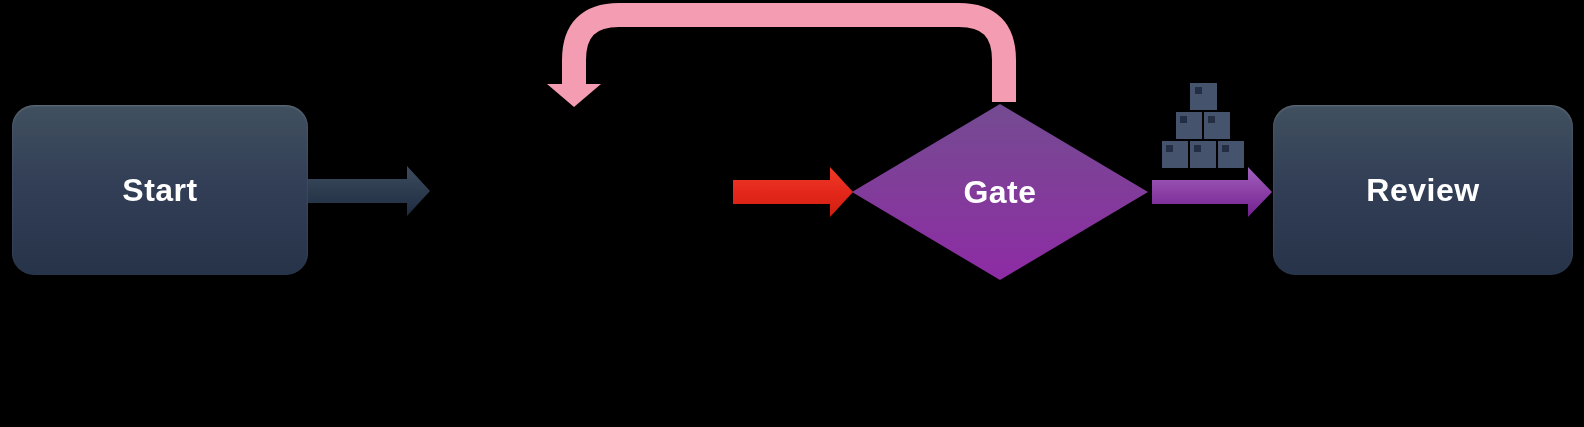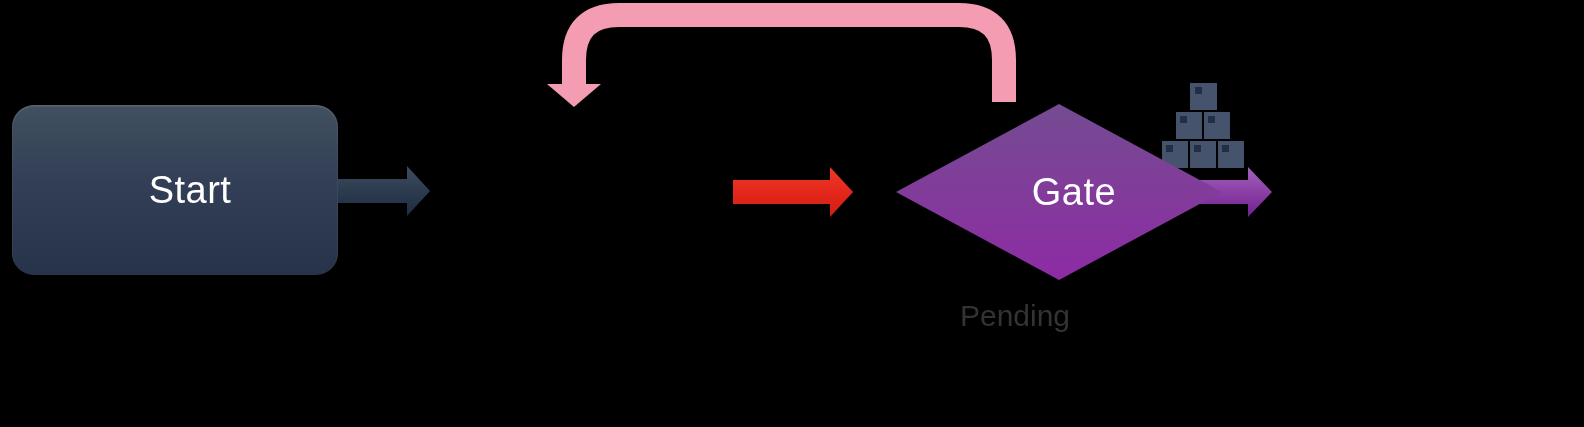--- a/index.html
+++ b/index.html
@@ -19,44 +19,43 @@
     position: absolute;
     left: 0;
     top: 0;
   }
   .node {
     position: absolute;
     display: flex;
     align-items: center;
     justify-content: center;
     color: #ffffff;
-    font-size: 38px;
-    font-weight: 400;
+    font-size: 32px;
+    font-weight: 700;
     letter-spacing: 0.5px;
     user-select: none;
-    padding-left: 30px;
   }
   .node-start {
     left: 12px; top: 105px; width: 296px; height: 170px;
     border-radius: 22px;
     background: linear-gradient(180deg, #41505f 0%, #323f56 45%, #263349 100%);
     box-shadow: inset 0 1px 2px rgba(255,255,255,0.18);
   }
   .node-review {
     left: 1273px; top: 105px; width: 300px; height: 170px;
     border-radius: 22px;
     background: linear-gradient(180deg, #41505f 0%, #323f56 45%, #263349 100%);
     box-shadow: inset 0 1px 2px rgba(255,255,255,0.18);
   }
   .node-stage {
     left: 431px; top: 105px; width: 300px; height: 172px;
     background: linear-gradient(170deg, #d04733 0%, #e53323 55%, #ee2415 100%);
   }
   .node-gate {
-    left: 896px; top: 104px; width: 296px; height: 176px;
+    left: 852px; top: 104px; width: 296px; height: 176px;
     clip-path: polygon(50% 0, 100% 50%, 50% 100%, 0 50%);
     background: linear-gradient(180deg, #744b92 0%, #833a9b 55%, #8d2ba5 100%);
     align-items: center;
   }
   .status-label {
     position: absolute;
     left: 915px; top: 299px; width: 200px;
     text-align: center;
     color: #333333;
     font-size: 30px;
@@ -115,16 +114,18 @@
 
   <div class="node node-start">
     <span>Start</span>
   </div>
 
 
   <div class="node node-gate">
     <span>Gate</span>
   </div>
 
+  <div class="node node-review">
+    <span>Review</span>
+  </div>
 
-  <div class="status-label">Pending</div>
 
 </div>
 
 </body></html>

